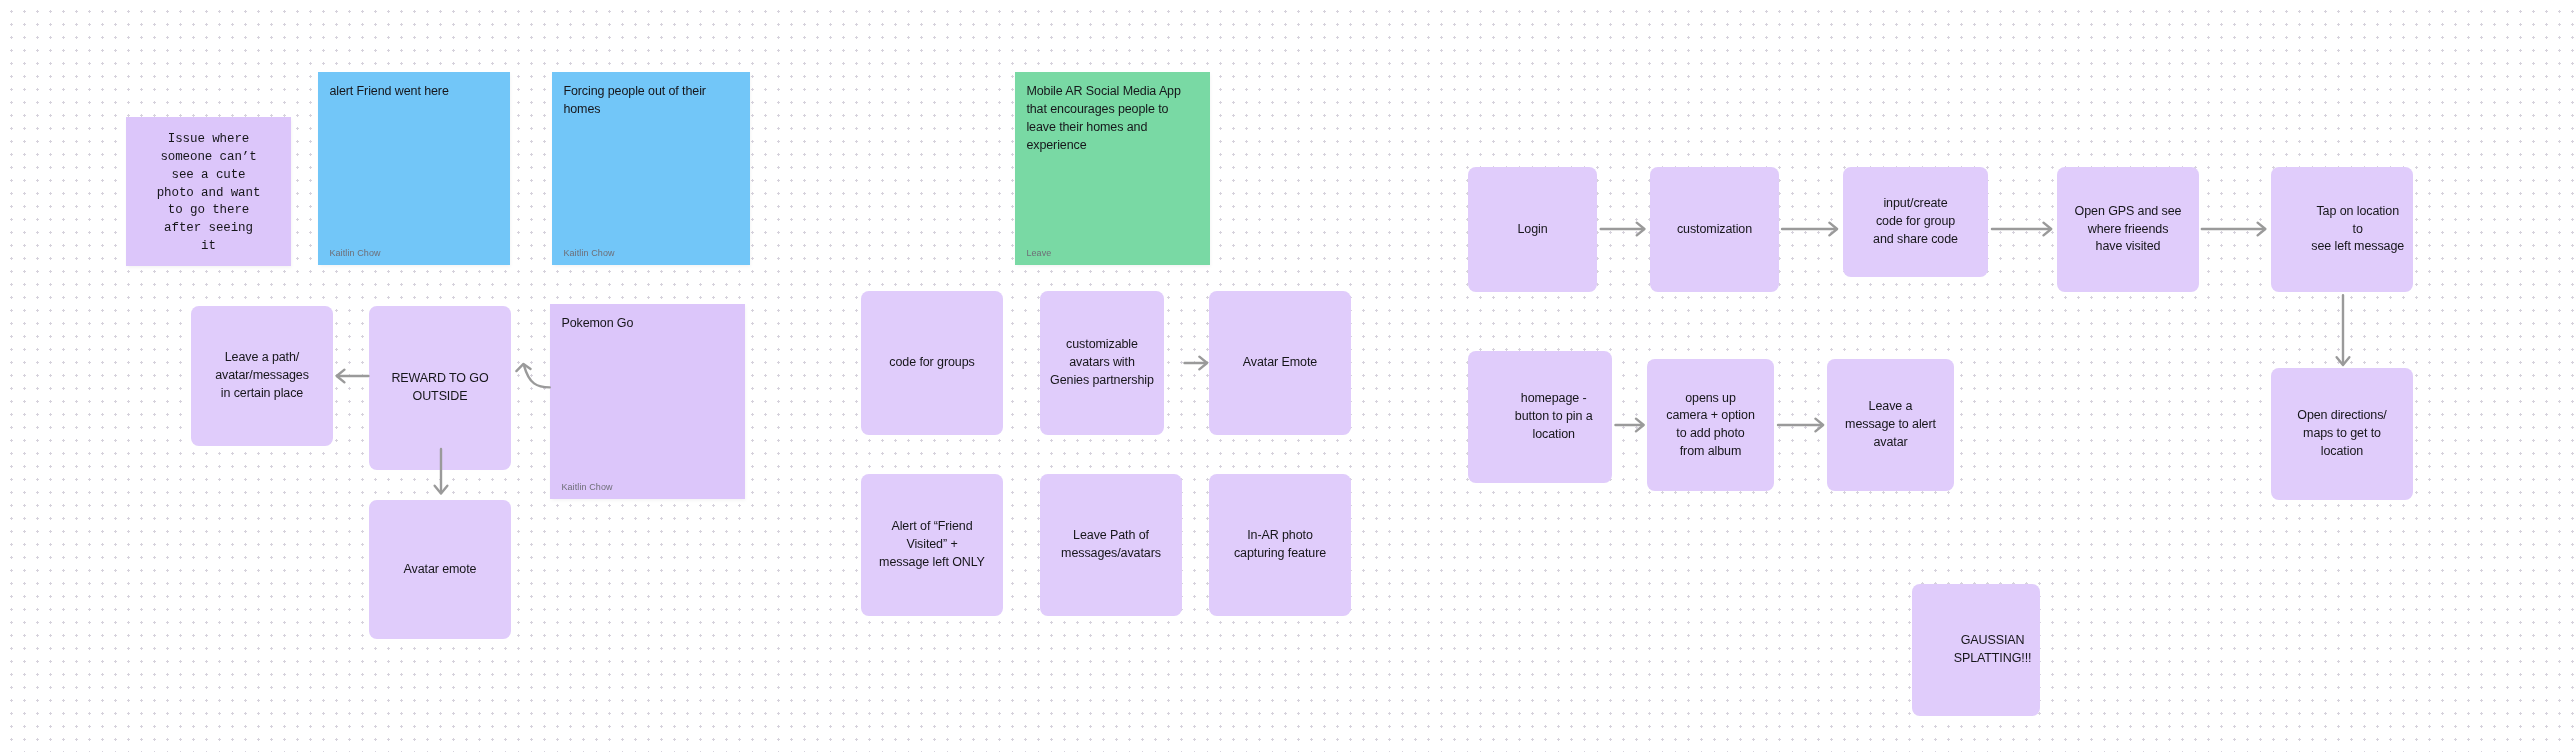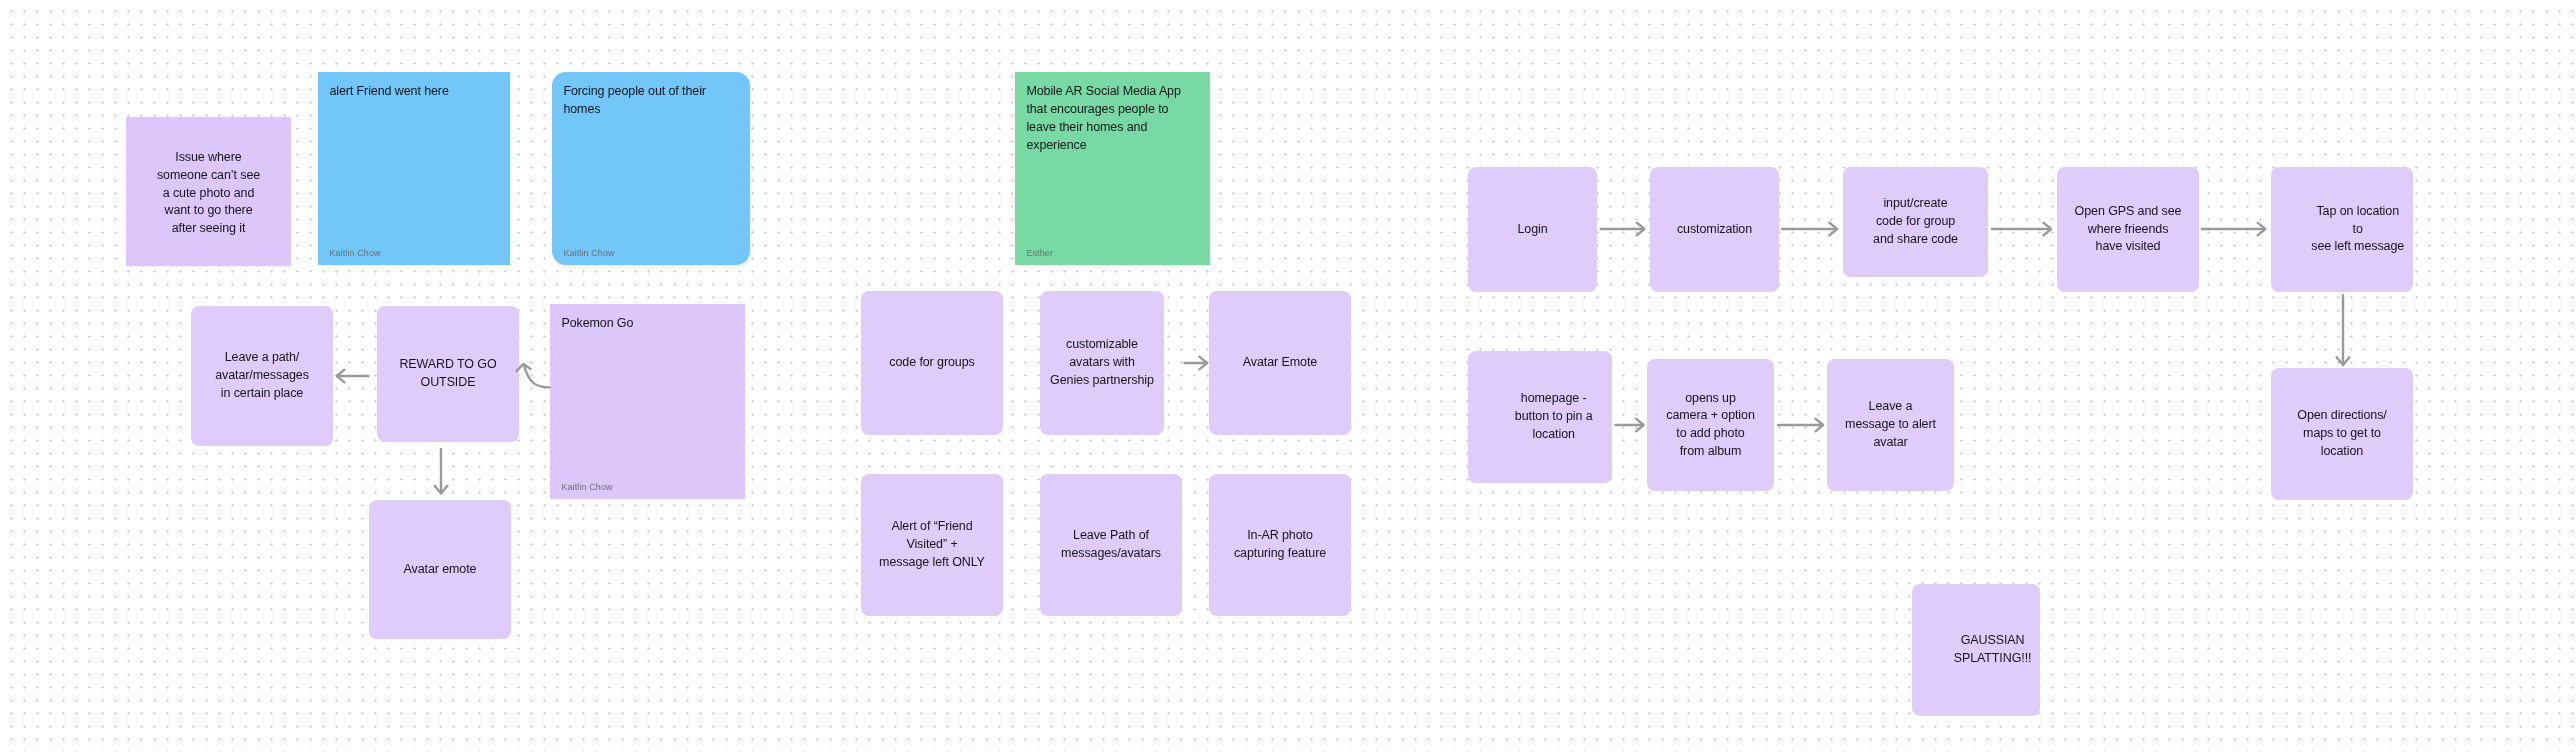--- a/index.html
+++ b/index.html
@@ -75,50 +75,50 @@
     display: block;
     overflow: visible;
   }
 </style>
 </head>
 <body>
 
 <div id="canvas">
 
   <div class="sticky" style="left:126px; top:117px; width:165px; height:149px; background:#DCC6FA;">
-    <div class="sticky-text" style="text-align:center; margin:auto 16px;">Issue where someone can’t see a cute photo and want to go there after seeing it</div>
+    <div class="sticky-text" style="text-align:center; margin:auto 16px;font-family:Liberation Mono, monospace;">Issue where someone can’t see a cute photo and want to go there after seeing it</div>
   </div>
 
   <div class="sticky" style="left:318px; top:72px; width:192px; height:193px; background:#72C6F8;">
     <div class="sticky-text">alert Friend went here</div>
     <div class="sticky-author">Kaitlin Chow</div>
   </div>
 
-  <div class="sticky" style="left:552px; top:72px; width:198px; height:193px; background:#72C6F8;border-radius:14px;">
+  <div class="sticky" style="left:552px; top:72px; width:198px; height:193px; background:#72C6F8;">
     <div class="sticky-text">Forcing people out of their homes</div>
     <div class="sticky-author">Kaitlin Chow</div>
   </div>
 
   <div class="sticky" style="left:1015px; top:72px; width:195px; height:193px; background:#79D9A4;">
     <div class="sticky-text">Mobile AR Social Media App that encourages people to leave their homes and experience</div>
-    <div class="sticky-author">Esther</div>
+    <div class="sticky-author">Leave</div>
   </div>
 
   <div class="sticky" style="left:550px; top:304px; width:195px; height:195px; background:#DCC6FA;">
     <div class="sticky-text">Pokemon Go</div>
     <div class="sticky-author">Kaitlin Chow</div>
   </div>
 
   <div class="node" style="left:191px; top:306px; width:142px; height:140px; background:#E0CCFB;">
     <div class="node-text">Leave a path/
 avatar/messages
 in certain place</div>
   </div>
 
-  <div class="node" style="left:369px; top:306px; width:142px; height:136px; background:#E0CCFB;margin-left:8px;">
+  <div class="node" style="left:369px; top:306px; width:142px; height:164px; background:#E0CCFB;">
     <div class="node-text">REWARD TO GO
 OUTSIDE</div>
   </div>
 
   <div class="node" style="left:369px; top:500px; width:142px; height:139px; background:#E0CCFB;">
     <div class="node-text">Avatar emote</div>
   </div>
 
   <div class="arrow" style="left:333px; top:364px; width:37px; height:24px;">
     <svg width="37" height="24" viewBox="0 0 52 34">

